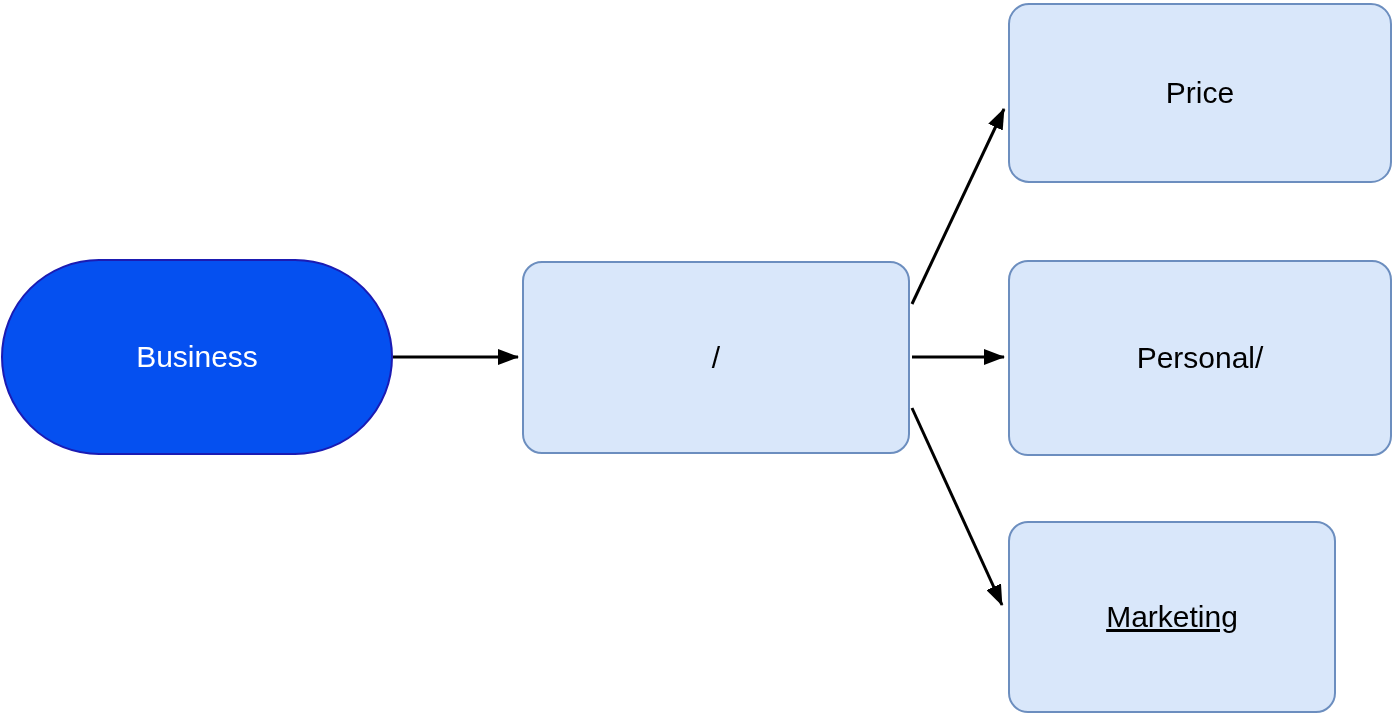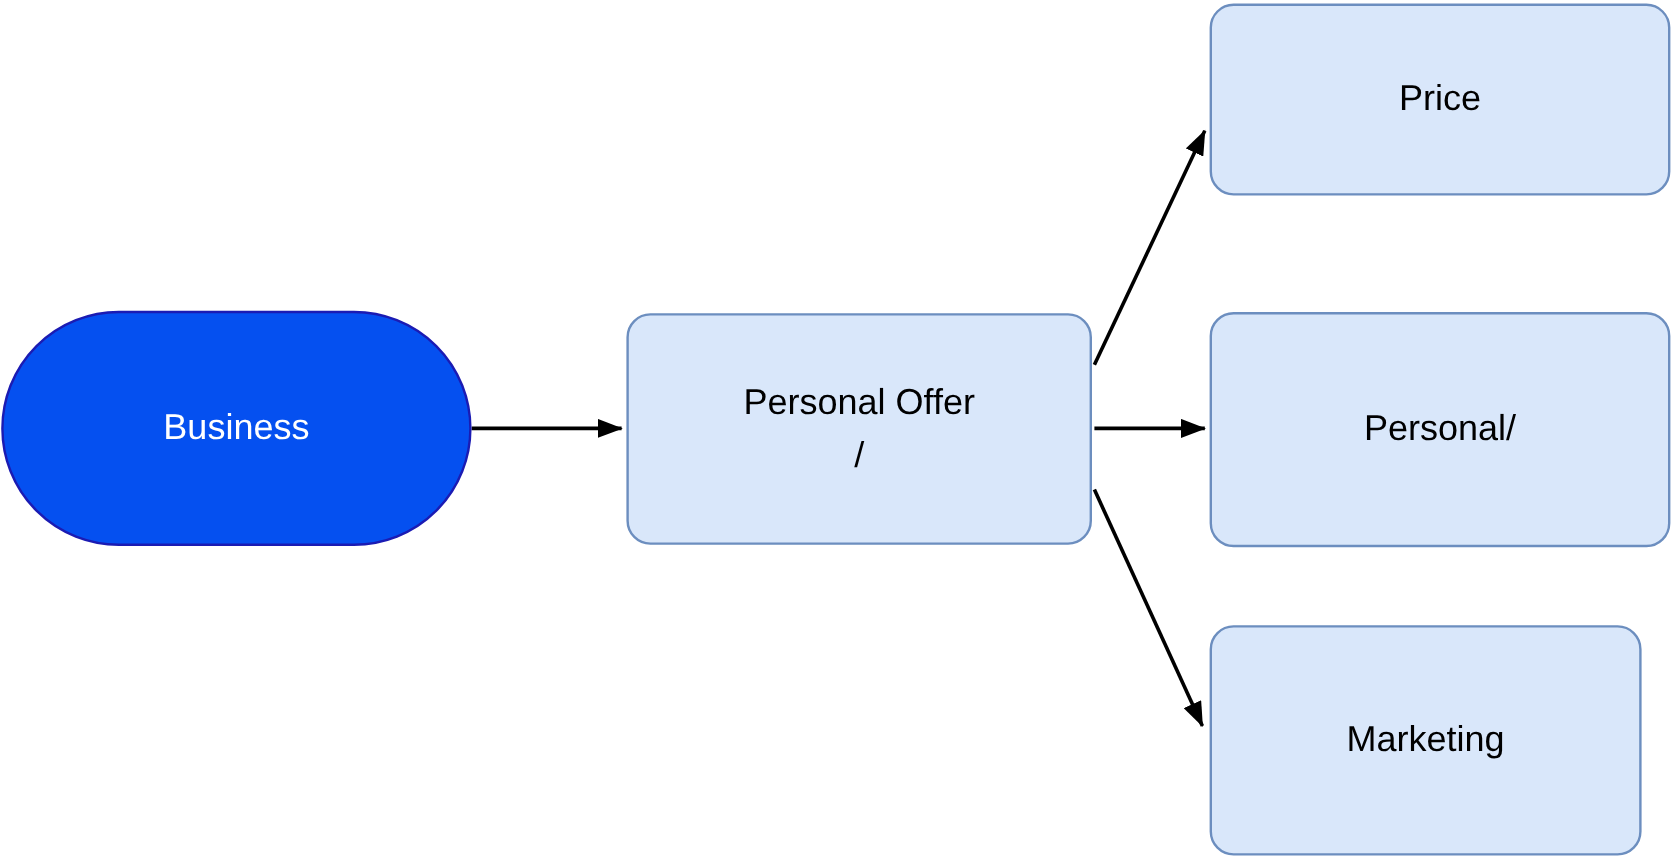--- a/index.html
+++ b/index.html
@@ -47,23 +47,23 @@
     cursor: default;
   }
   .node--stadium {
     background: var(--stadium-fill, #0550f0);
     border-color: var(--stadium-stroke, #1b1bb3);
     color: var(--stadium-text, #ffffff);
     border-radius: 98px;
   }
   #node-business      { left: 1px;    top: 259px; width: 392px; height: 196px; }
   #node-personal-offer{ left: 522px;  top: 261px; width: 388px; height: 193px; }
-  #node-price         { left: 1008px; top: 3px;   width: 384px; height: 160px; }
+  #node-price         { left: 1008px; top: 3px;   width: 384px; height: 180px; border-radius: 21px; }
   #node-catalog       { left: 1008px; top: 260px; width: 384px; height: 196px; }
-  #node-marketing     { left: 1008px; top: 521px; width: 360px; height: 192px; }
+  #node-marketing     { left: 1008px; top: 521px; width: 328px; height: 192px; text-decoration: underline; }
   .node-label { display: block; }
 </style>
 </head>
 <body>
 
 <div class="canvas">
 
   <svg class="edges" viewBox="0 0 1400 718" xmlns="http://www.w3.org/2000/svg">
     <defs>
       <marker id="arrowhead" markerUnits="userSpaceOnUse" markerWidth="22" markerHeight="16" refX="20" refY="8" orient="auto">
@@ -74,21 +74,20 @@
     <line x1="912" y1="304" x2="1004" y2="109" marker-end="url(#arrowhead)"></line>
     <line x1="912" y1="357" x2="1004" y2="357" marker-end="url(#arrowhead)"></line>
     <line x1="912" y1="408" x2="1002" y2="605" marker-end="url(#arrowhead)"></line>
   </svg>
 
   <div id="node-business" class="node node--stadium">
     <span class="node-label">Business</span>
   </div>
 
   <div id="node-personal-offer" class="node">
-    <span class="node-label">Personal Offer</span>
     <span class="node-label">/</span>
   </div>
 
   <div id="node-price" class="node">
     <span class="node-label">Price</span>
   </div>
 
   <div id="node-catalog" class="node">
     <span class="node-label">Personal/</span>
   </div>

